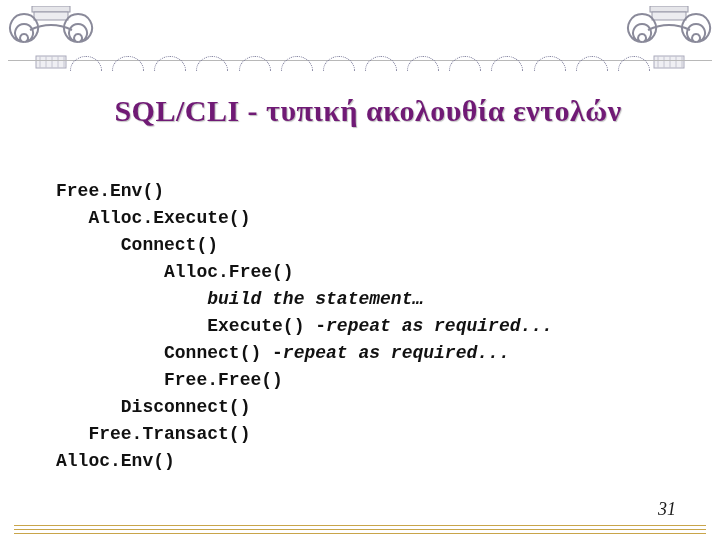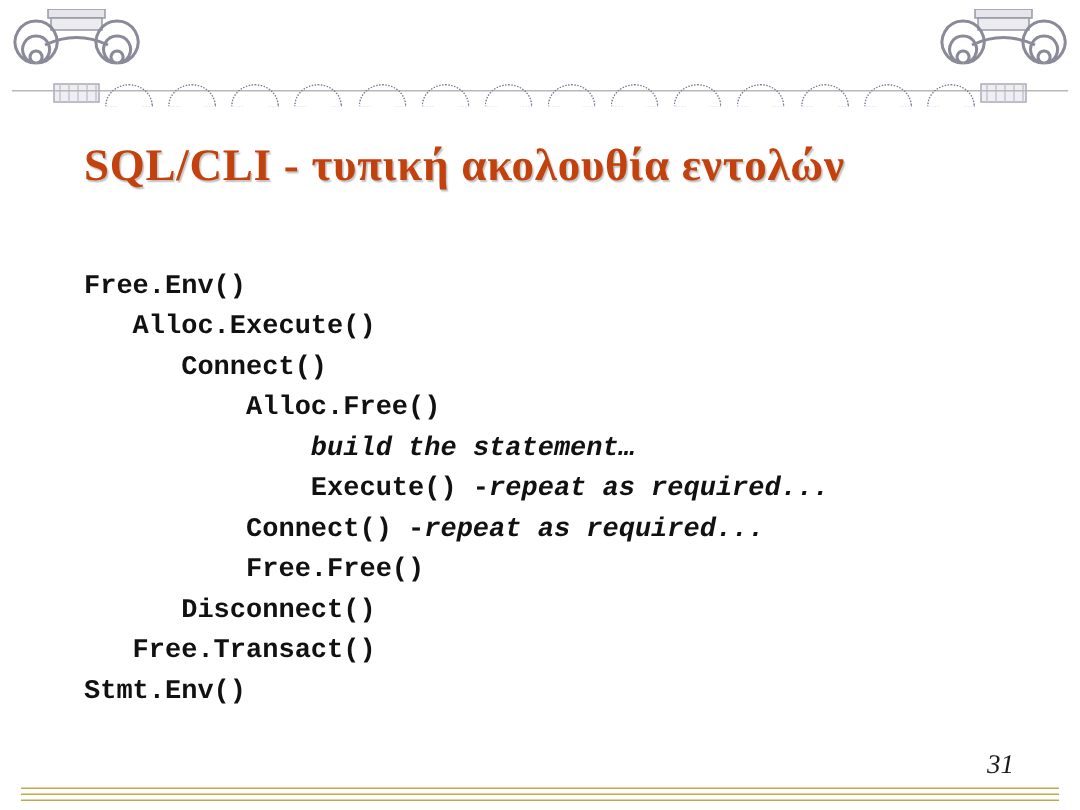--- a/index.html
+++ b/index.html
@@ -69,21 +69,22 @@
   }
   .gold-1 { bottom: 14px; }
   .gold-2 { bottom: 10px; }
   .gold-3 { bottom: 6px; }
 
   .title {
     margin-top: 38px;
     font-size: 30px;
     font-weight: bold;
     letter-spacing: 0.5px;
-    color: #c2410c;
+    color: #701a75;
+    text-align: center;
     text-shadow: 1px 1px 1px rgba(0,0,0,0.25);
   }
 
   .body {
     margin-top: 50px;
     margin-left: 0;
     font-family: "Courier New", Courier, monospace;
     font-size: 18px;
     font-weight: bold;
     line-height: 1.5;
@@ -165,20 +166,20 @@
   <div class="body"><span>Free.Env()</span>
 <span>   Alloc.Execute()</span>
 <span>      Connect()</span>
 <span>          Alloc.Free()</span>
 <span>              </span><em>build the statement…</em>
 <span>              Execute() -</span><em>repeat as required...</em>
 <span>          Connect() -</span><em>repeat as required...</em>
 <span>          Free.Free()</span>
 <span>      Disconnect()</span>
 <span>   Free.Transact()</span>
-<span>Stmt.Env()</span></div>
+<span>Alloc.Env()</span></div>
 
   <div class="pagenum">31</div>
 
   <div class="gold-line gold-1"></div>
   <div class="gold-line gold-2"></div>
   <div class="gold-line gold-3"></div>
 </div>
 
 </body></html>

